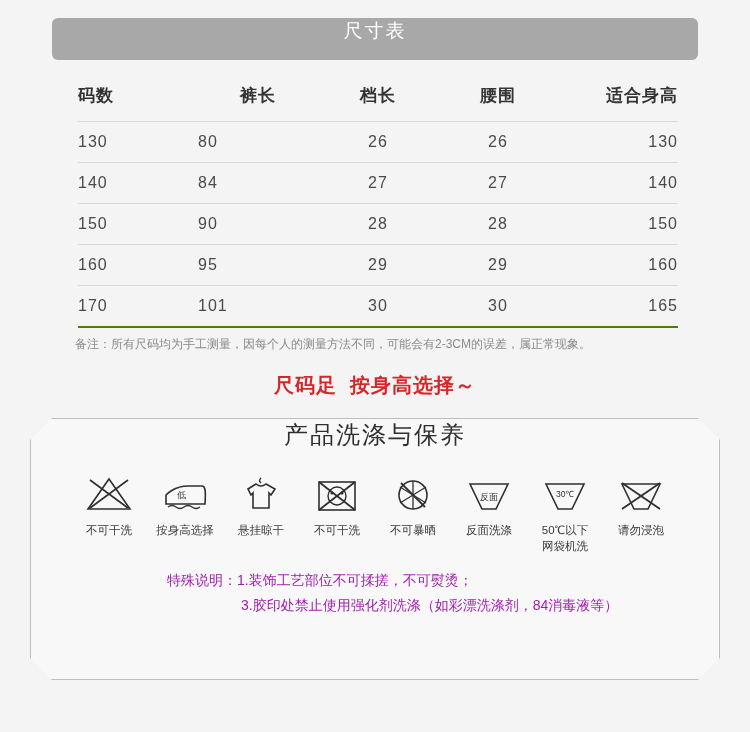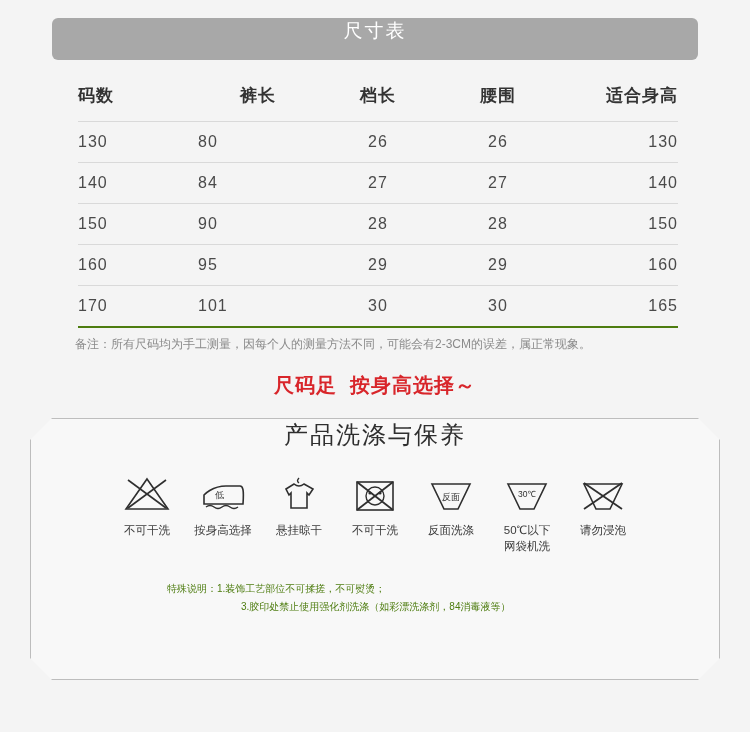--- a/index.html
+++ b/index.html
@@ -138,24 +138,24 @@
     margin-top: 8px;
     font-size: 11.5px;
     color: #3a3a3a;
     text-align: center;
     line-height: 1.35;
     white-space: pre-line;
   }
 
   
   .special {
-    margin-top: 26px;
+    margin-top: 14px;
     padding-left: 136px;
-    font-size: 10px;
-    color: #4d7c0f;
+    font-size: 14px;
+    color: #a21caf;
     line-height: 1.75;
   }
   .special .lead { }
   .special .ln { display: block; }
   .special .indent { padding-left: 74px; }
 </style>
 </head>
 <body>
 
 <div class="banner">
@@ -259,20 +259,32 @@
           <circle cx="27" cy="23" r="9" fill="none" stroke="#2f2f2f" stroke-width="1.4"></circle>
           <circle cx="22" cy="20" r="1.6" fill="#2f2f2f"></circle>
           <circle cx="32" cy="20" r="1.6" fill="#2f2f2f"></circle>
           <line x1="9" y1="9" x2="45" y2="37" stroke="#2f2f2f" stroke-width="1.8"></line>
           <line x1="45" y1="9" x2="9" y2="37" stroke="#2f2f2f" stroke-width="1.8"></line>
         </svg>
       </div>
       <div class="icon-label">不可干洗</div>
     </div>
 
+    <div class="icon-cell">
+      <div class="icon-box">
+        <svg width="54" height="42" viewBox="0 0 54 42">
+          <circle cx="27" cy="22" r="14" fill="none" stroke="#2f2f2f" stroke-width="1.6"></circle>
+          <line x1="27" y1="8" x2="27" y2="36" stroke="#2f2f2f" stroke-width="1.3"></line>
+          <line x1="14" y1="14" x2="40" y2="30" stroke="#2f2f2f" stroke-width="1.3"></line>
+          <line x1="40" y1="14" x2="14" y2="30" stroke="#2f2f2f" stroke-width="1.3"></line>
+          <line x1="15" y1="10" x2="39" y2="34" stroke="#2f2f2f" stroke-width="1.8"></line>
+        </svg>
+      </div>
+      <div class="icon-label">不可暴晒</div>
+    </div>
 
     <div class="icon-cell">
       <div class="icon-box">
         <svg width="54" height="42" viewBox="0 0 54 42">
           <path d="M8,11 L46,11 L34,36 L20,36 Z" fill="none" stroke="#2f2f2f" stroke-width="1.6"></path>
           <text x="27" y="27" font-size="9" text-anchor="middle" font-family="'Liberation Sans',sans-serif" fill="#2f2f2f">反面</text>
         </svg>
       </div>
       <div class="icon-label">反面洗涤</div>
     </div>

